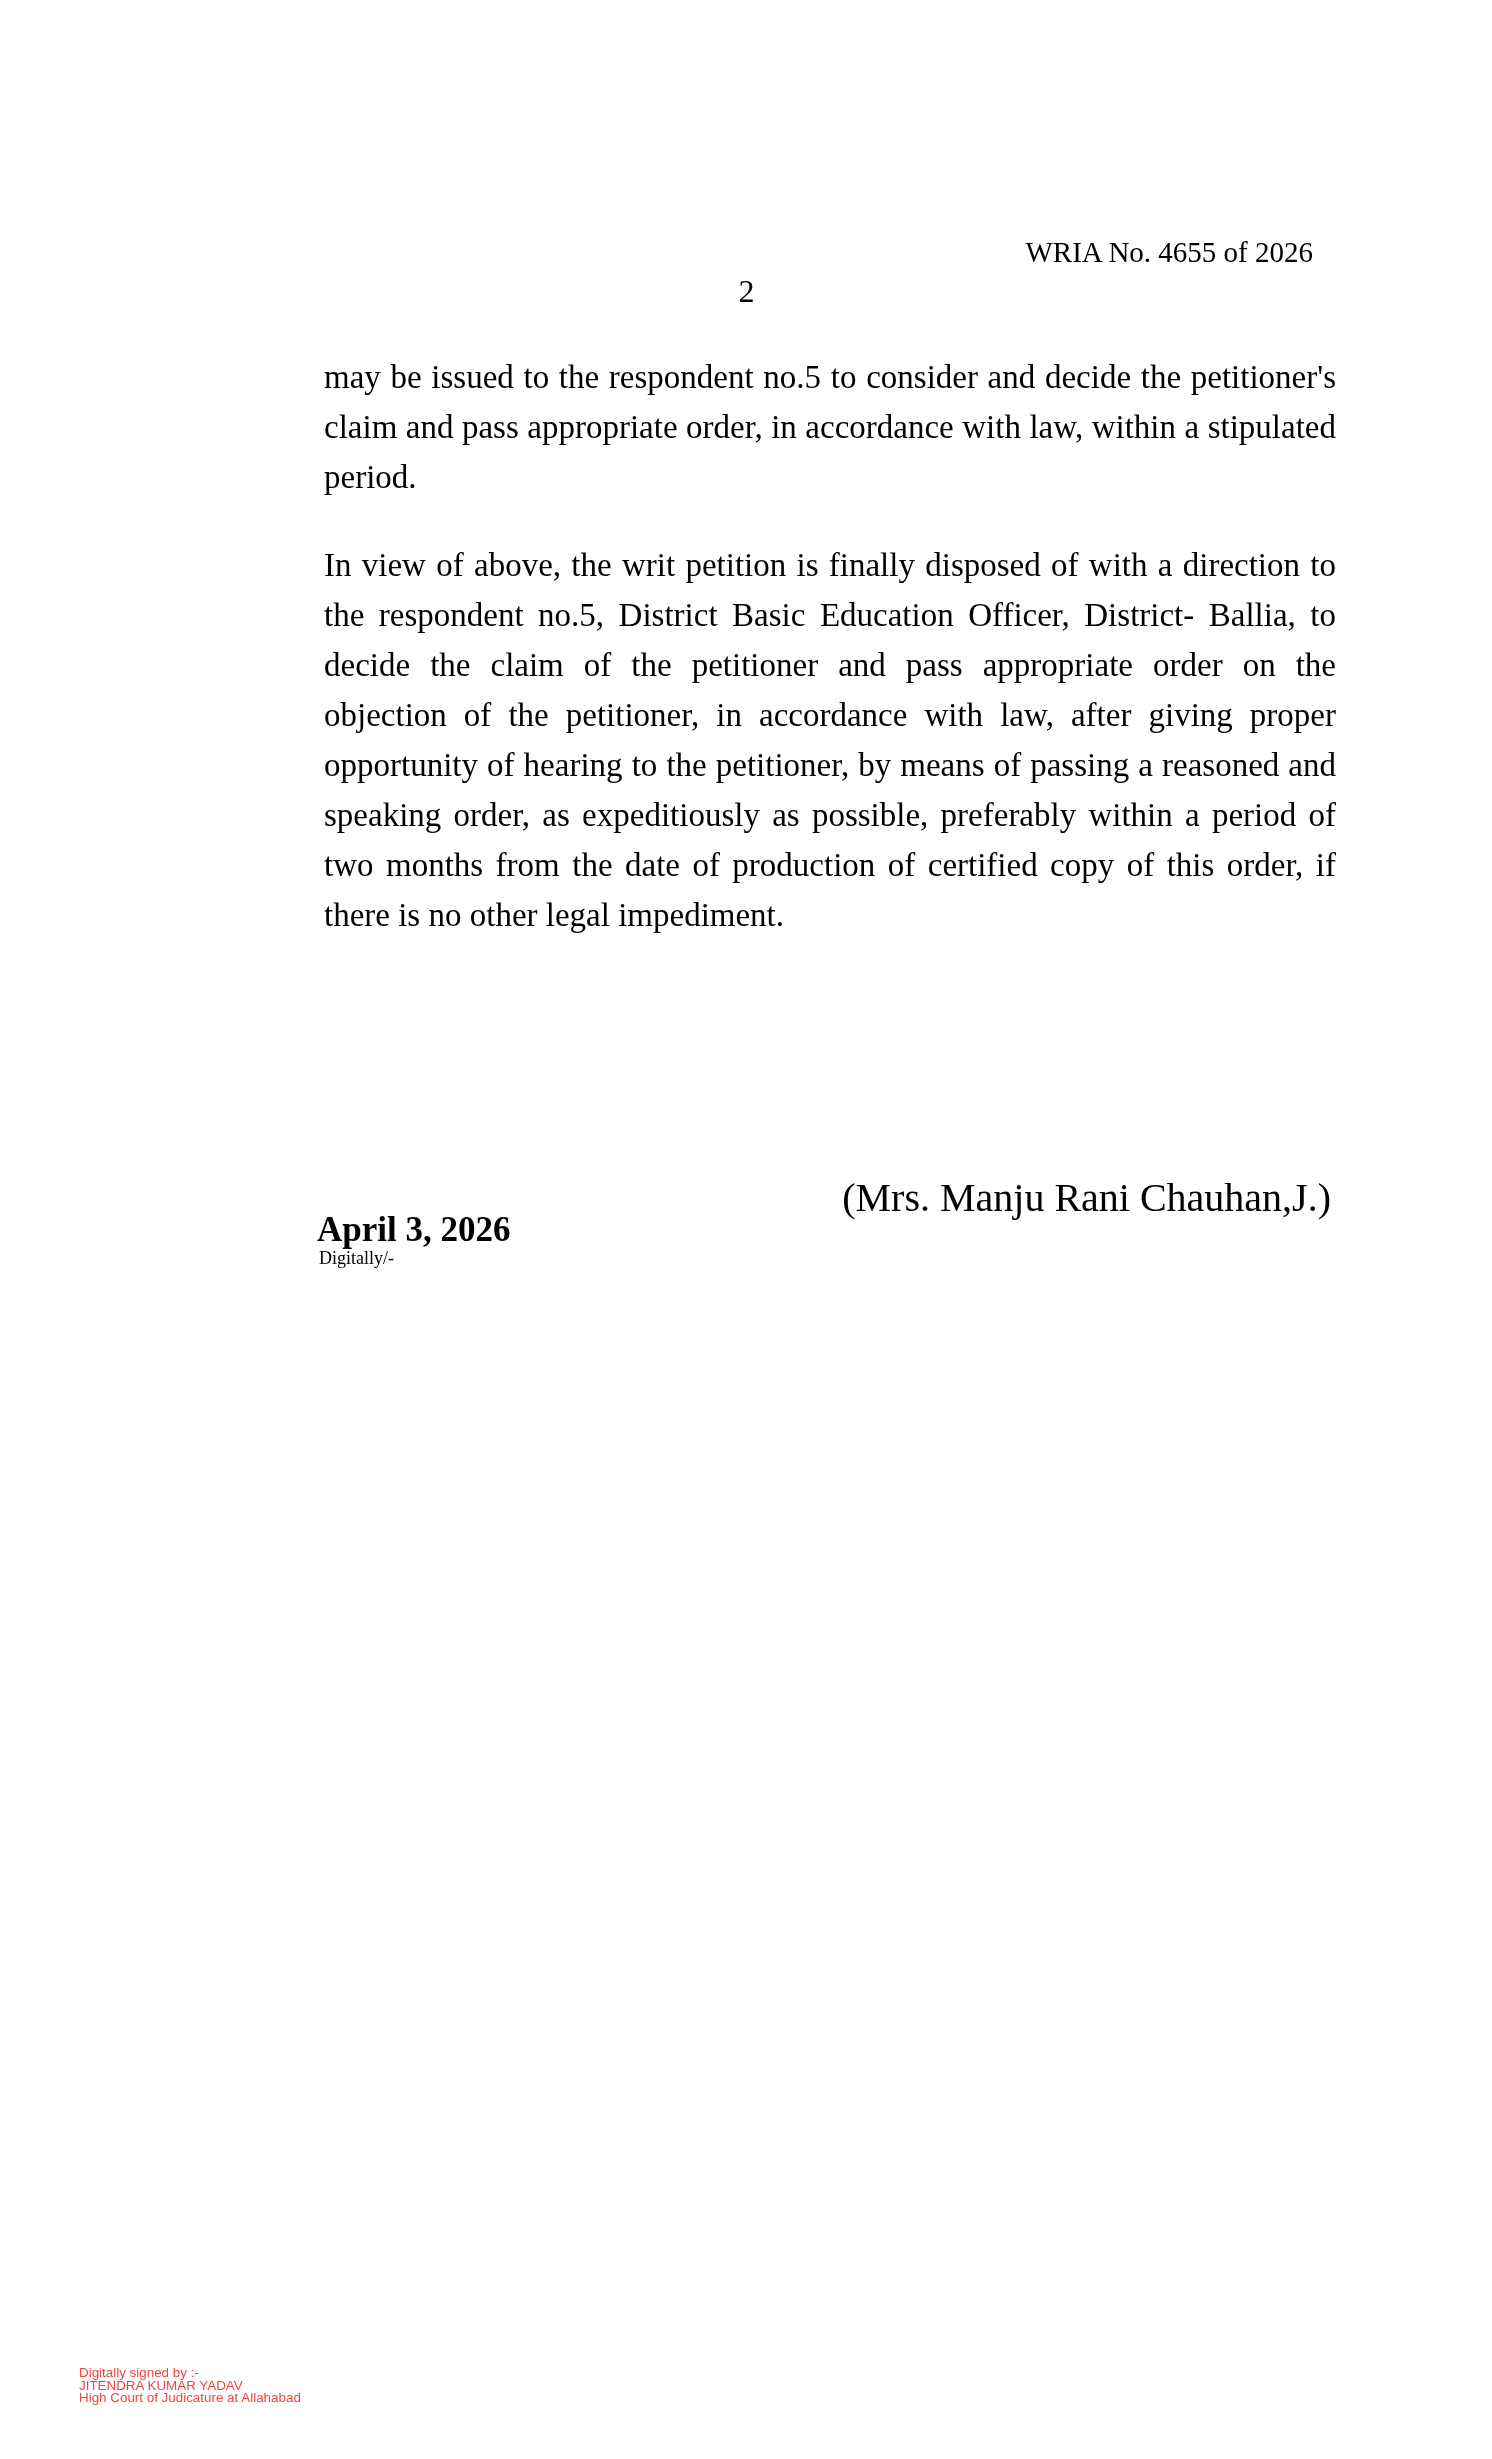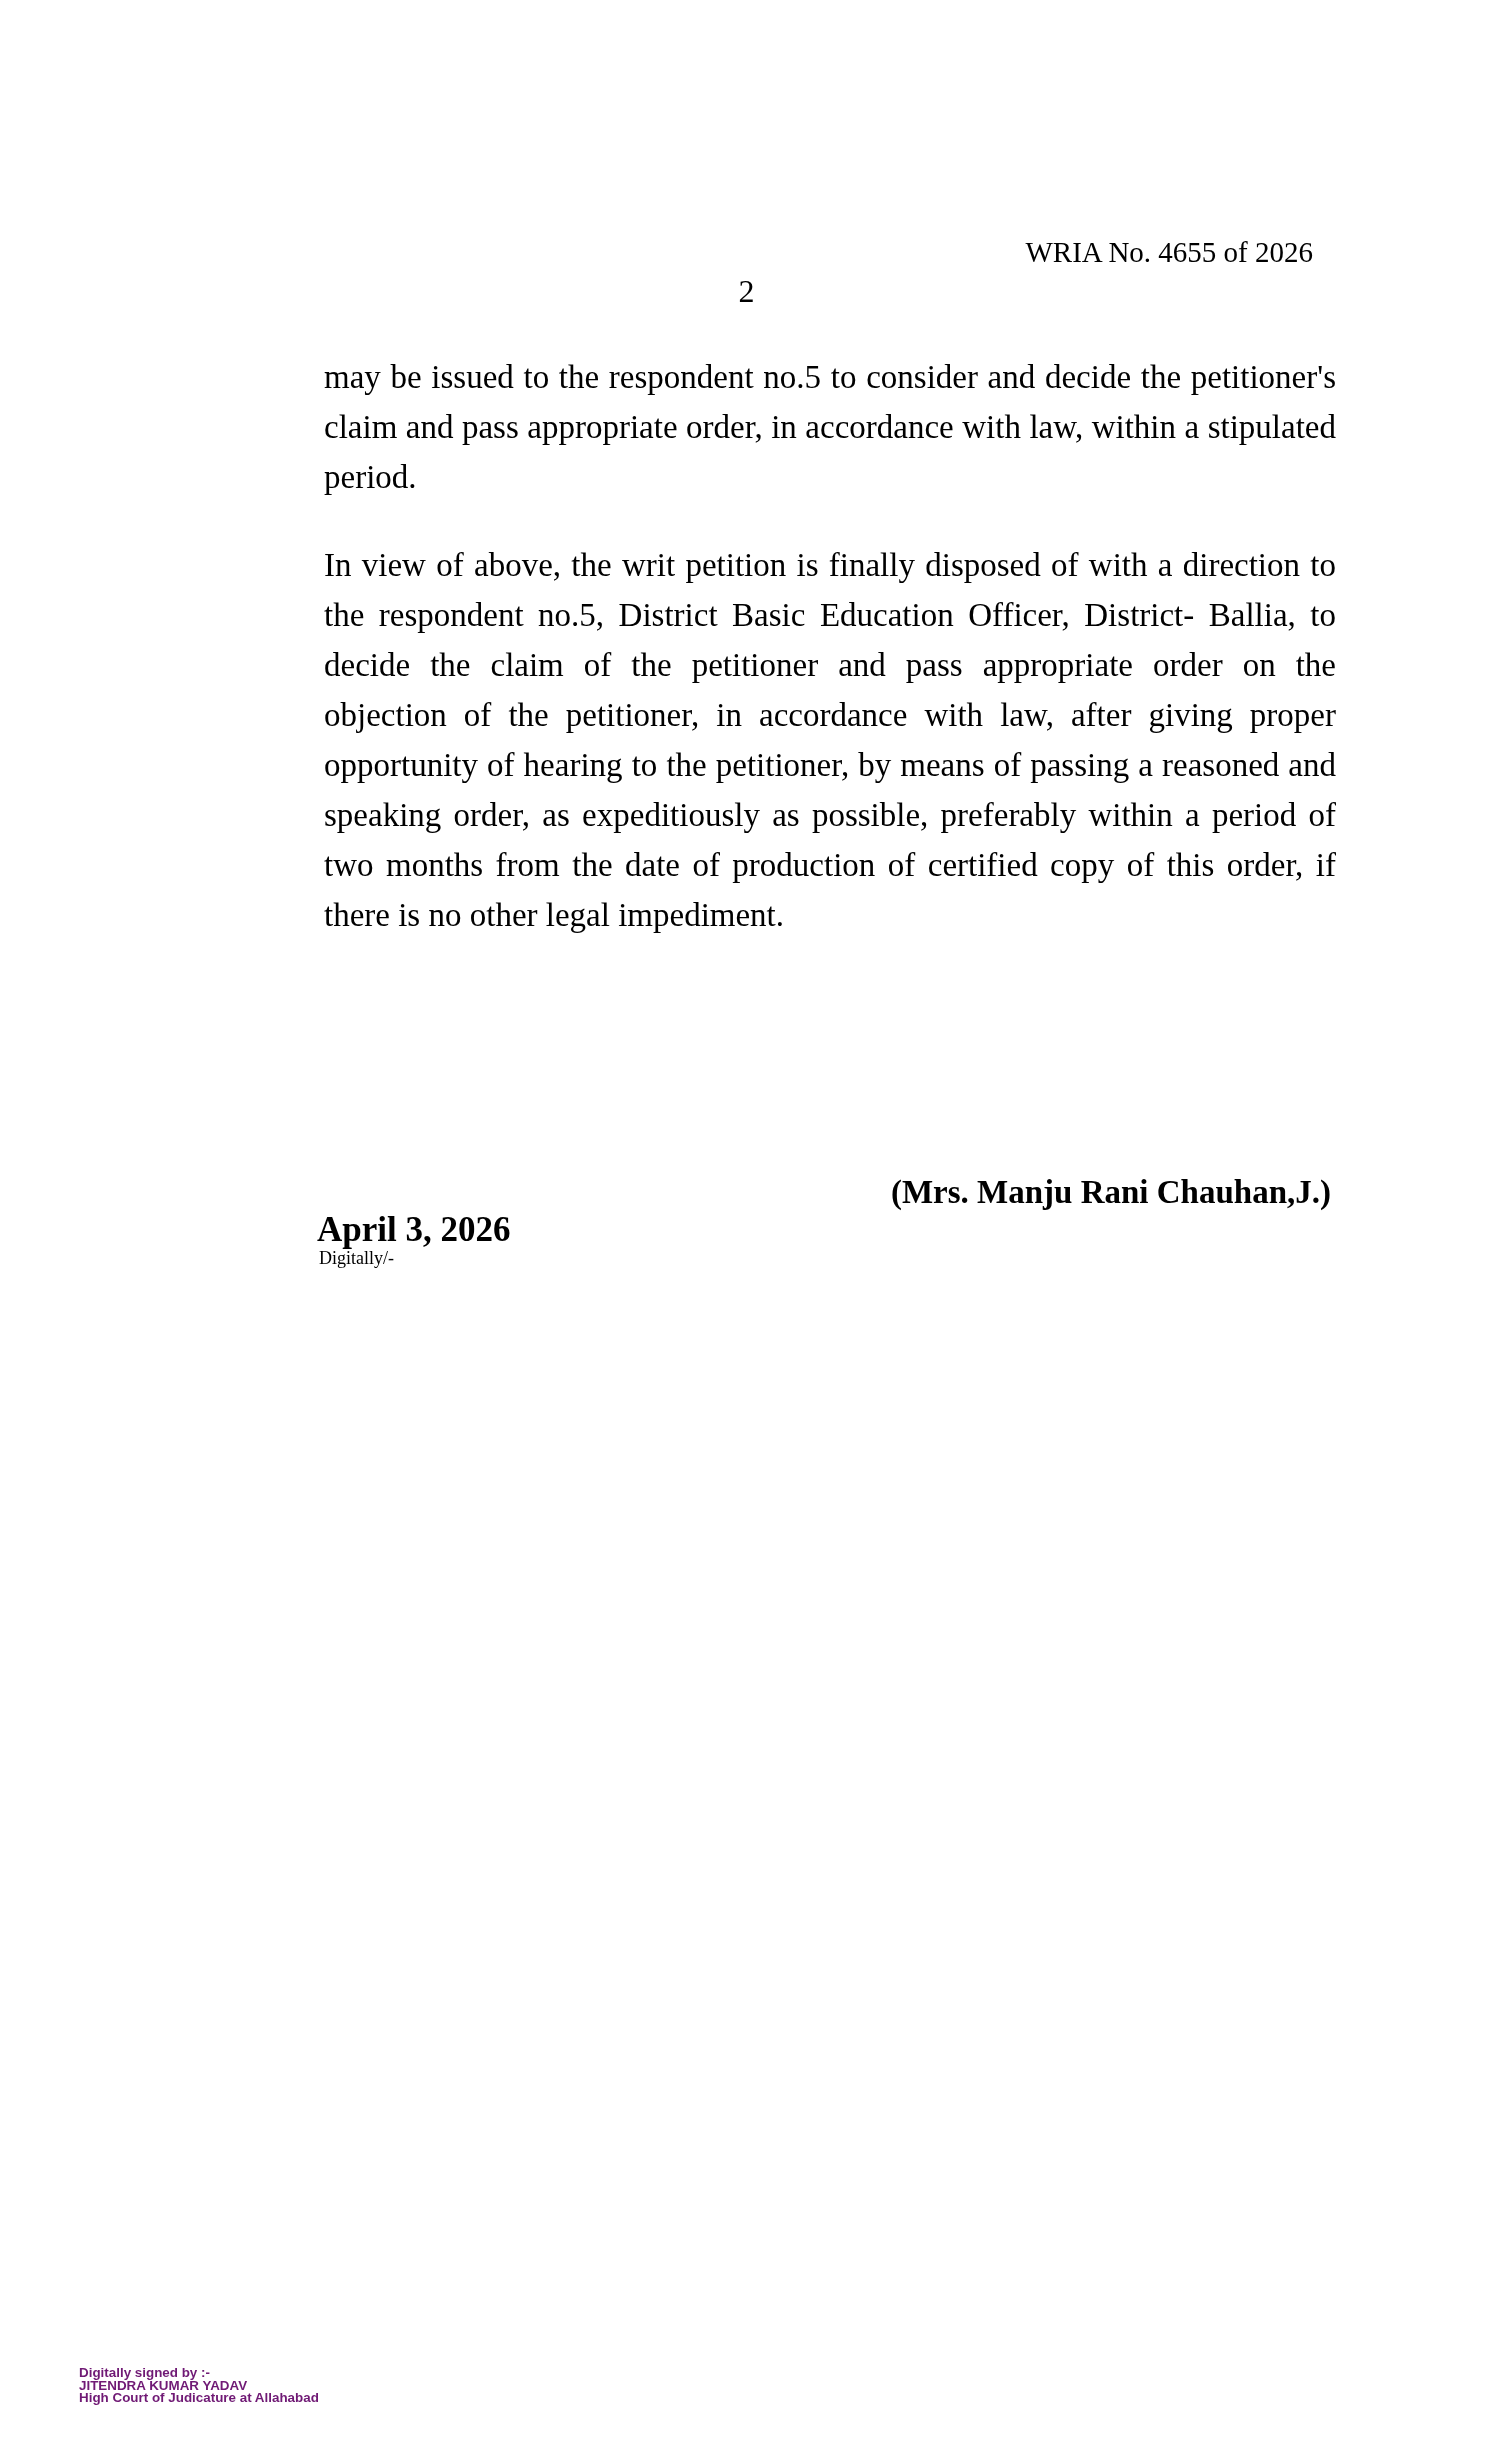--- a/index.html
+++ b/index.html
@@ -47,22 +47,22 @@
     margin: 0 0 38px 6px;
     padding: 0;
   }
   .order-body b {
     font-weight: normal;
   }
   .judge-signature {
     position: absolute;
     top: 1174px;
     right: 162px;
-    font-size: 33px;
-    font-weight: bold;
+    font-size: 40px;
+    font-weight: normal;
     white-space: nowrap;
   }
   .order-date {
     position: absolute;
     top: 1210px;
     left: 317px;
     font-size: 35px;
     font-weight: bold;
     white-space: nowrap;
   }
@@ -73,23 +73,22 @@
     font-size: 18px;
     white-space: nowrap;
   }
   .digital-signature {
     position: absolute;
     top: 2367px;
     left: 79px;
     font-family: "Liberation Sans", "DejaVu Sans", sans-serif;
     font-size: 13.4px;
     line-height: 12.5px;
-    color: #701a75;
+    color: #ef4444;
     white-space: nowrap;
-    font-weight: bold;
   }
 </style>
 </head>
 <body>
 
 <div class="page">
 
   <div class="case-ref">WRIA No. 4655 of 2026</div>
 
   <div class="page-number">2</div>

